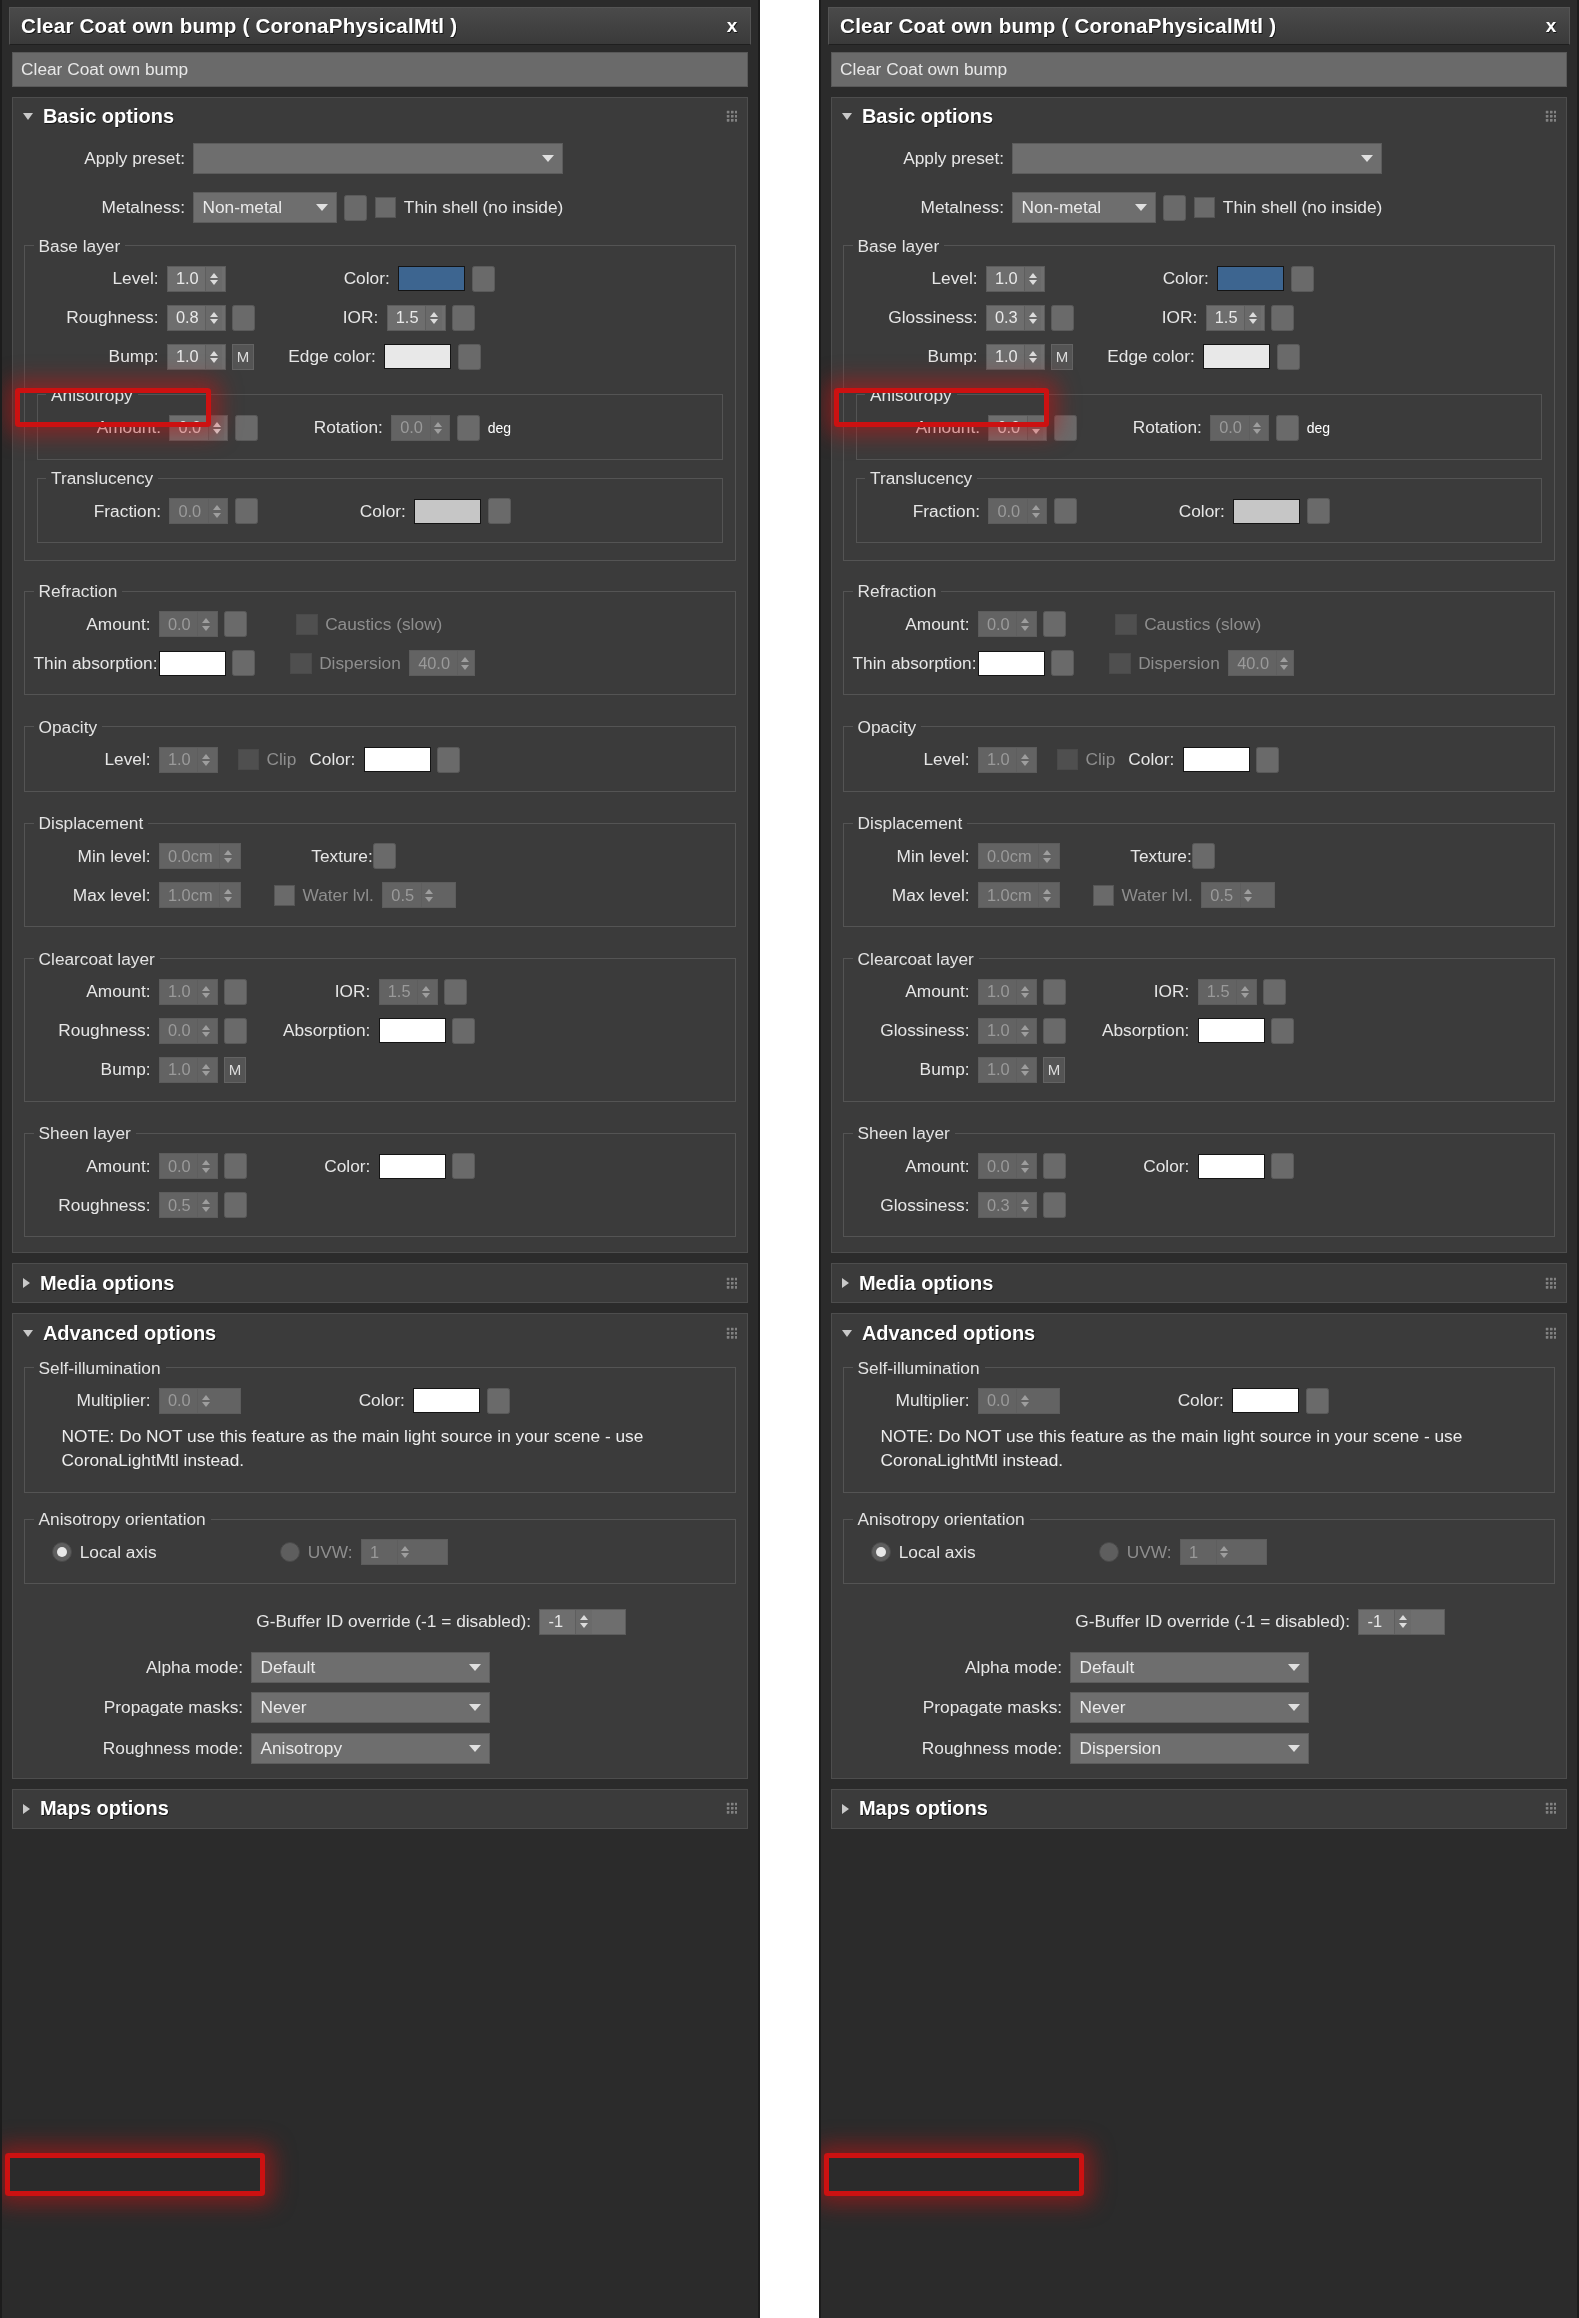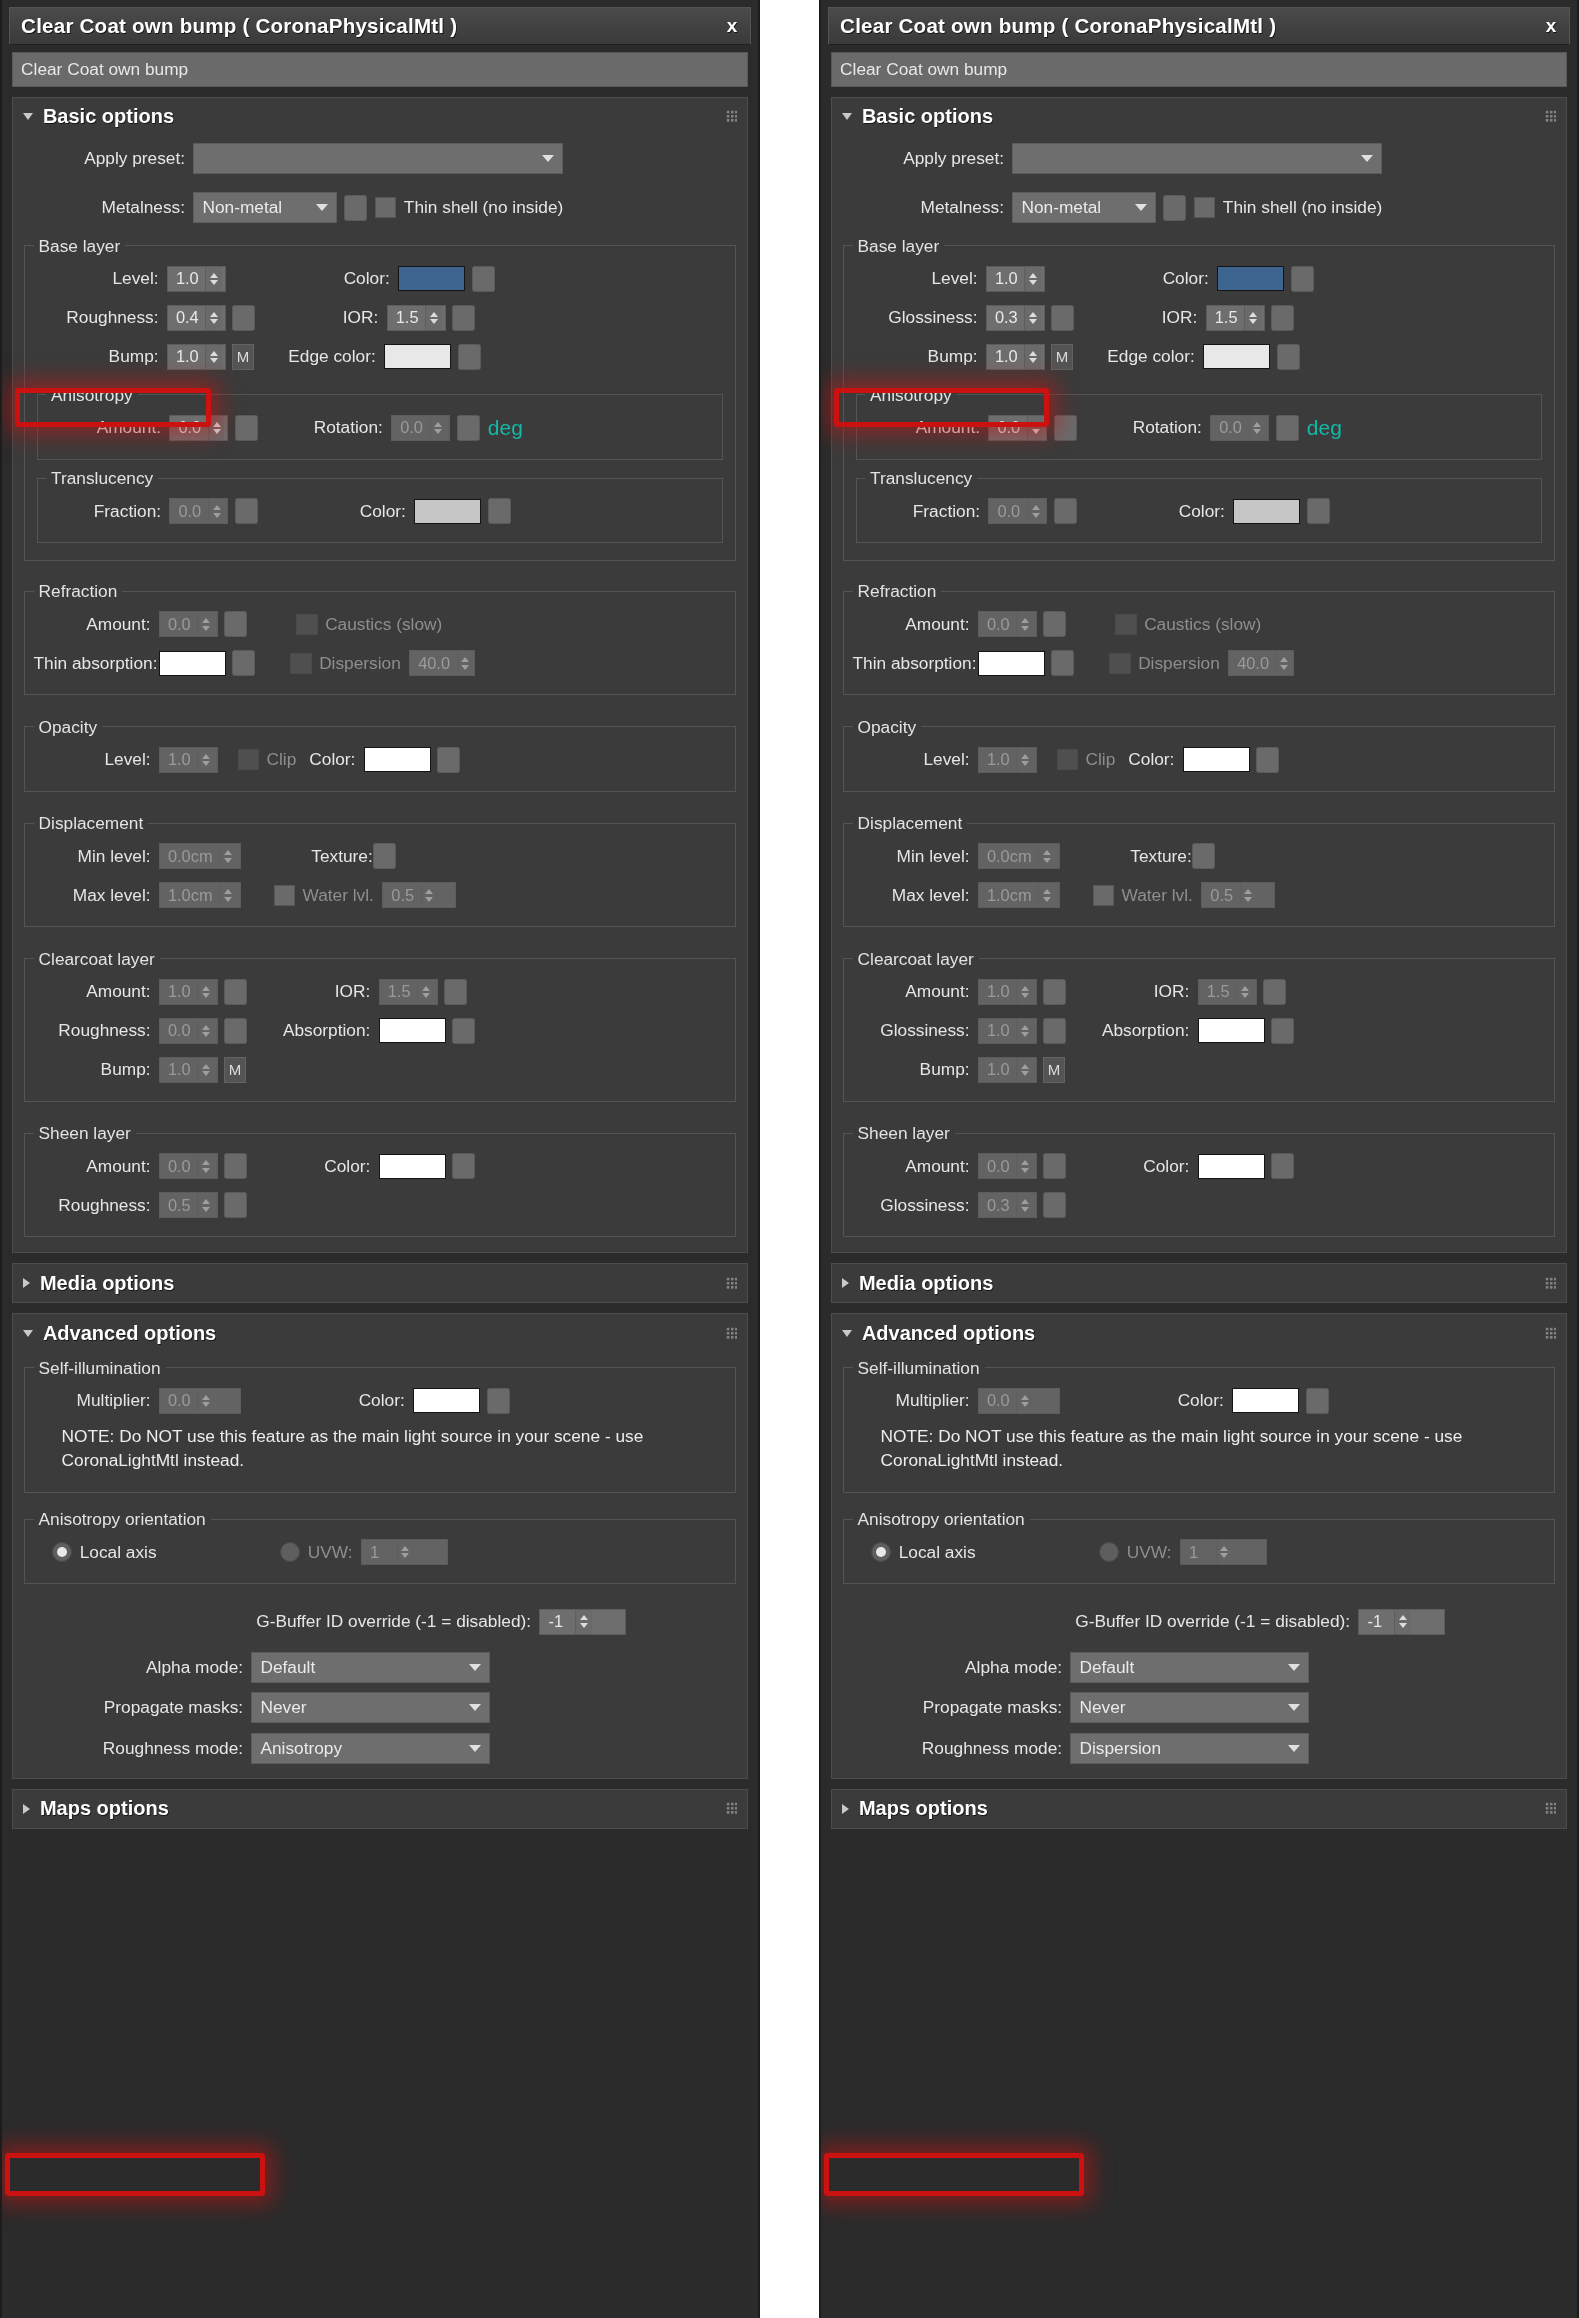--- a/index.html
+++ b/index.html
@@ -233,21 +233,21 @@
     border-right: 6.6px solid transparent;
     border-top: 7.4px solid #e0e0e0;
   }
   .combo.empty .cv { color: transparent; }
 
   .note {
     color: #ededed; font-size: 17.3px; line-height: 1.35;
     padding: 5px 20px 8.2px 28px;
   }
 
-  .deg { color: #14b8a6; font-size: 21px; margin-left: 8.2px; }
+  .deg { color: #ffffff; font-size: 14px; margin-left: 8.2px; }
 
   
   .hl {
     position: absolute;
     border: 5px solid #cc1111;
     border-radius: 3.3px;
     box-shadow: 0 0 21.4px 8.2px rgba(200,20,20,.52);
     pointer-events: none;
     z-index: 40;
   }
@@ -308,21 +308,21 @@
                 </span>
             </div>
             <span class="lbl" style="width:164px">Color:</span>
             <div class="swatch" style="background:#3d6590"></div>
             <div class="mapbtn"></div>
           </div>
 
           <div class="row" id="L-rough-row">
             <span class="lbl" style="width:125px">Roughness:</span>
             <div class="spin" style="width:59px">
-              <span class="val">0.4</span>
+              <span class="val">0.8</span>
               <span class="arrows">
                   <i class="up"></i>
                   <i class="dn"></i>
                 </span>
             </div>
             <div class="mapbtn"></div>
             <span class="lbl" style="width:123px">IOR:</span>
             <div class="spin" style="width:59px">
               <span class="val">1.5</span>
               <span class="arrows">

